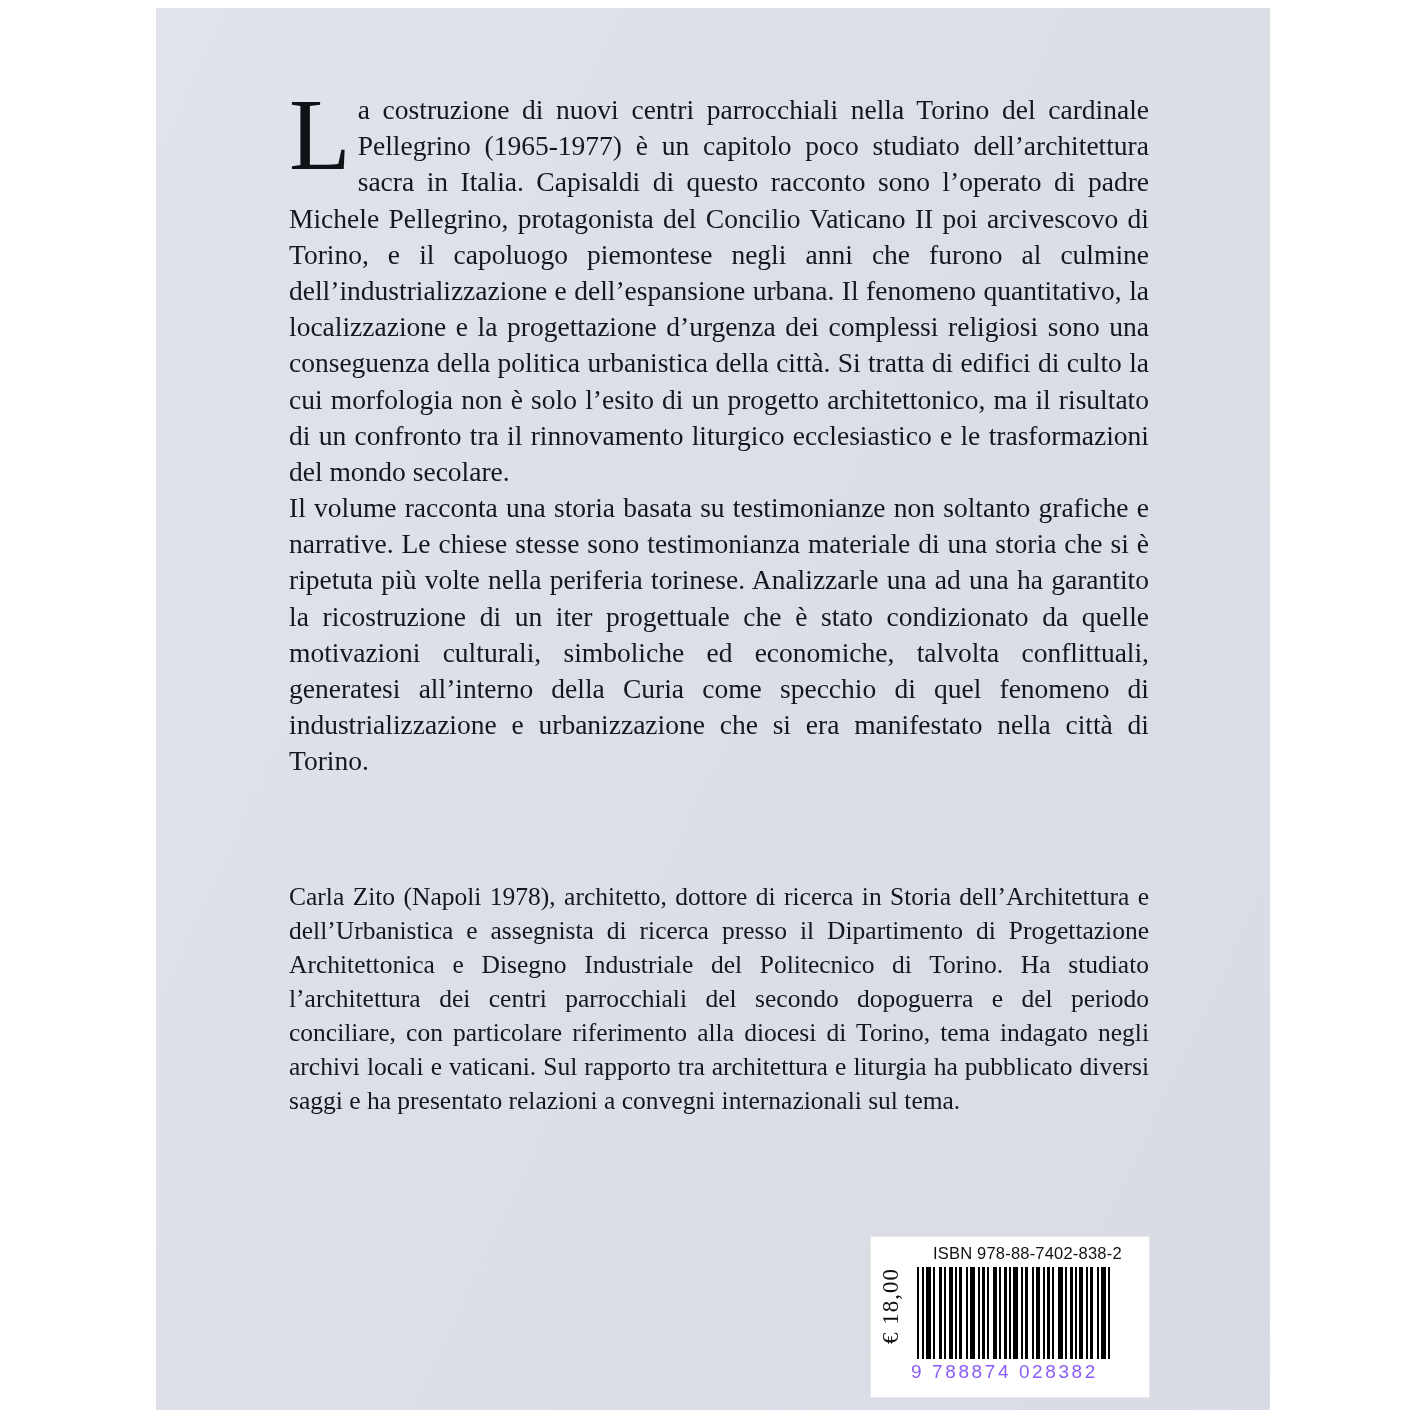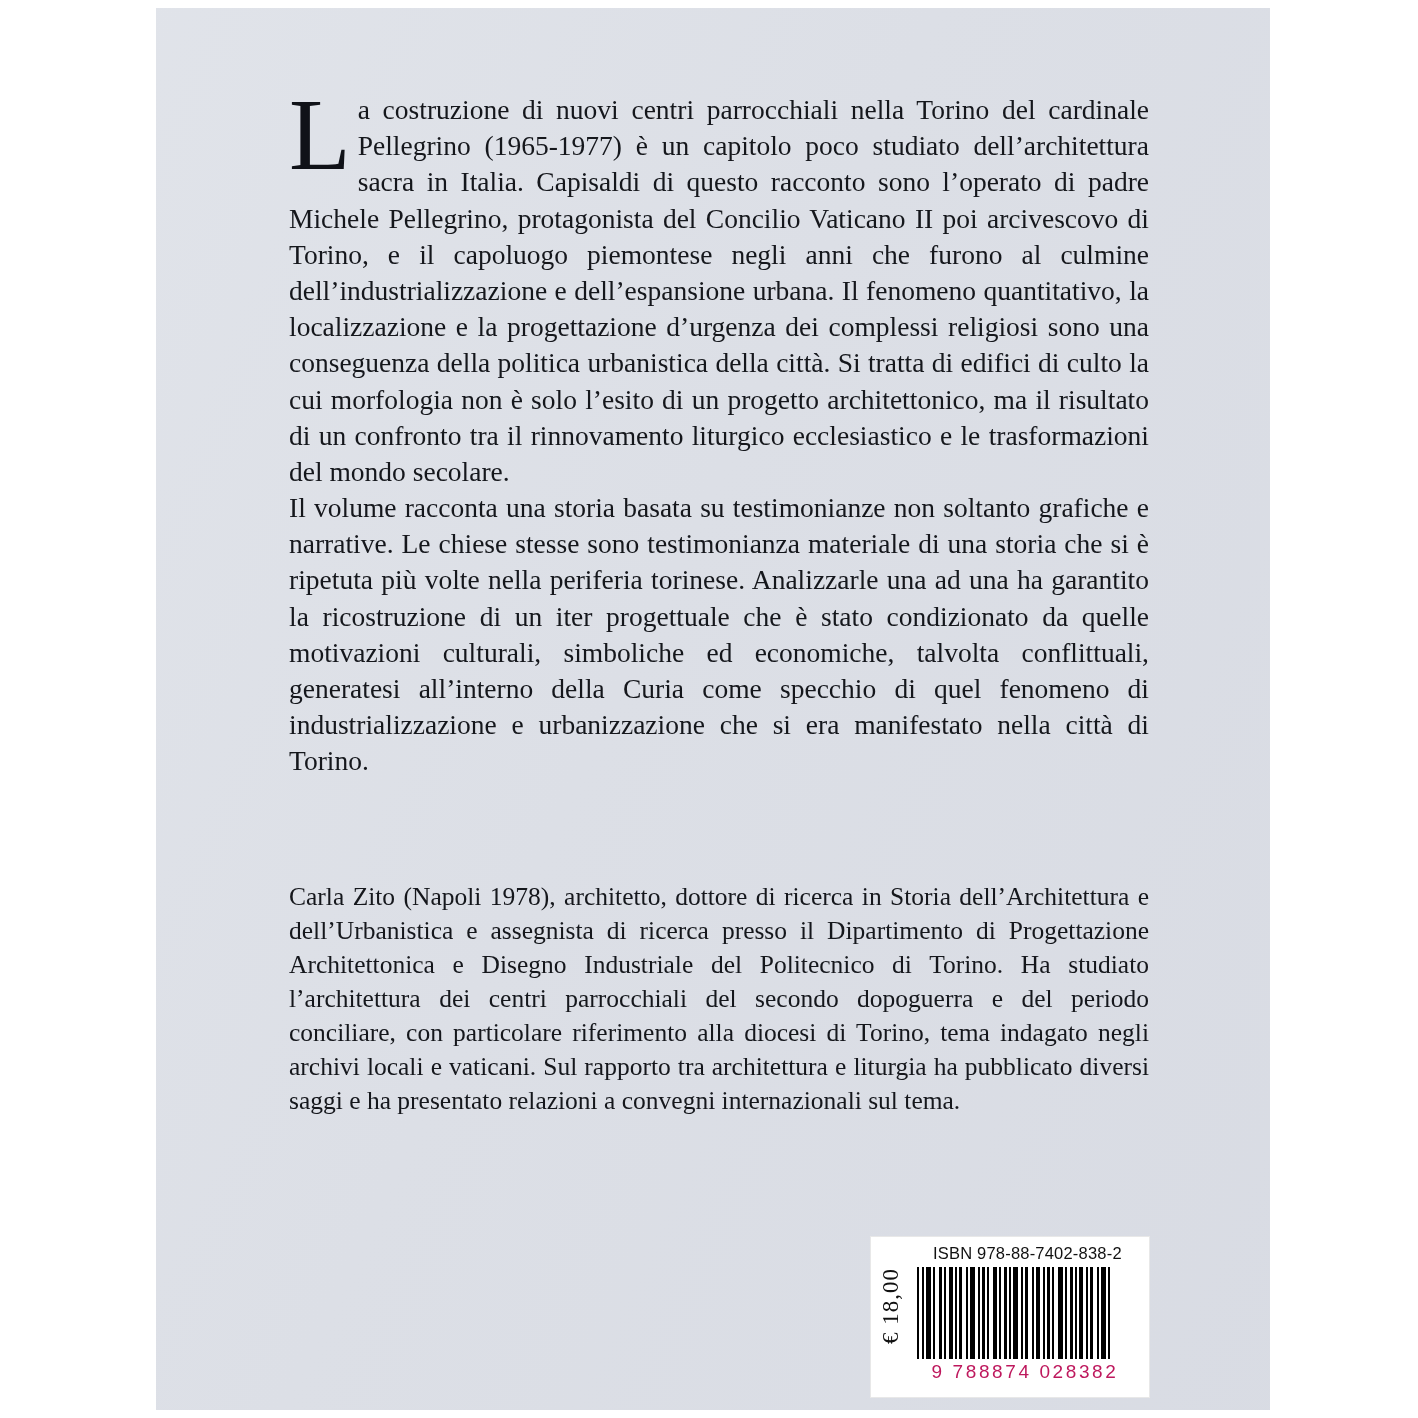--- a/index.html
+++ b/index.html
@@ -106,21 +106,20 @@
 
   
   .barcode-box {
     position: absolute;
     left: 866px;
     top: 1236px;
     width: 278px;
     height: 160px;
     background: #ffffff;
     border: 1px solid #e8e8e8;
-    text-align: center;
   }
   .isbn-text {
     position: absolute;
     left: 62px;
     top: 7px;
     font-family: "Liberation Sans", sans-serif;
     font-size: 16.5px;
     letter-spacing: 0.2px;
     color: #111111;
     white-space: nowrap;
@@ -154,21 +153,21 @@
     height: 100%;
   }
   .barcode-digits {
     position: absolute;
     left: 40px;
     top: 124px;
     width: 228px;
     font-family: "Liberation Sans", sans-serif;
     font-size: 19px;
     letter-spacing: 2.6px;
-    color: #be185d;
+    color: #8b5cf6;
     white-space: nowrap;
   }
 </style>
 </head>
 <body>
 
 <div class="cover">
 
   <div class="edge-left"></div>
   <div class="edge-right"></div>

